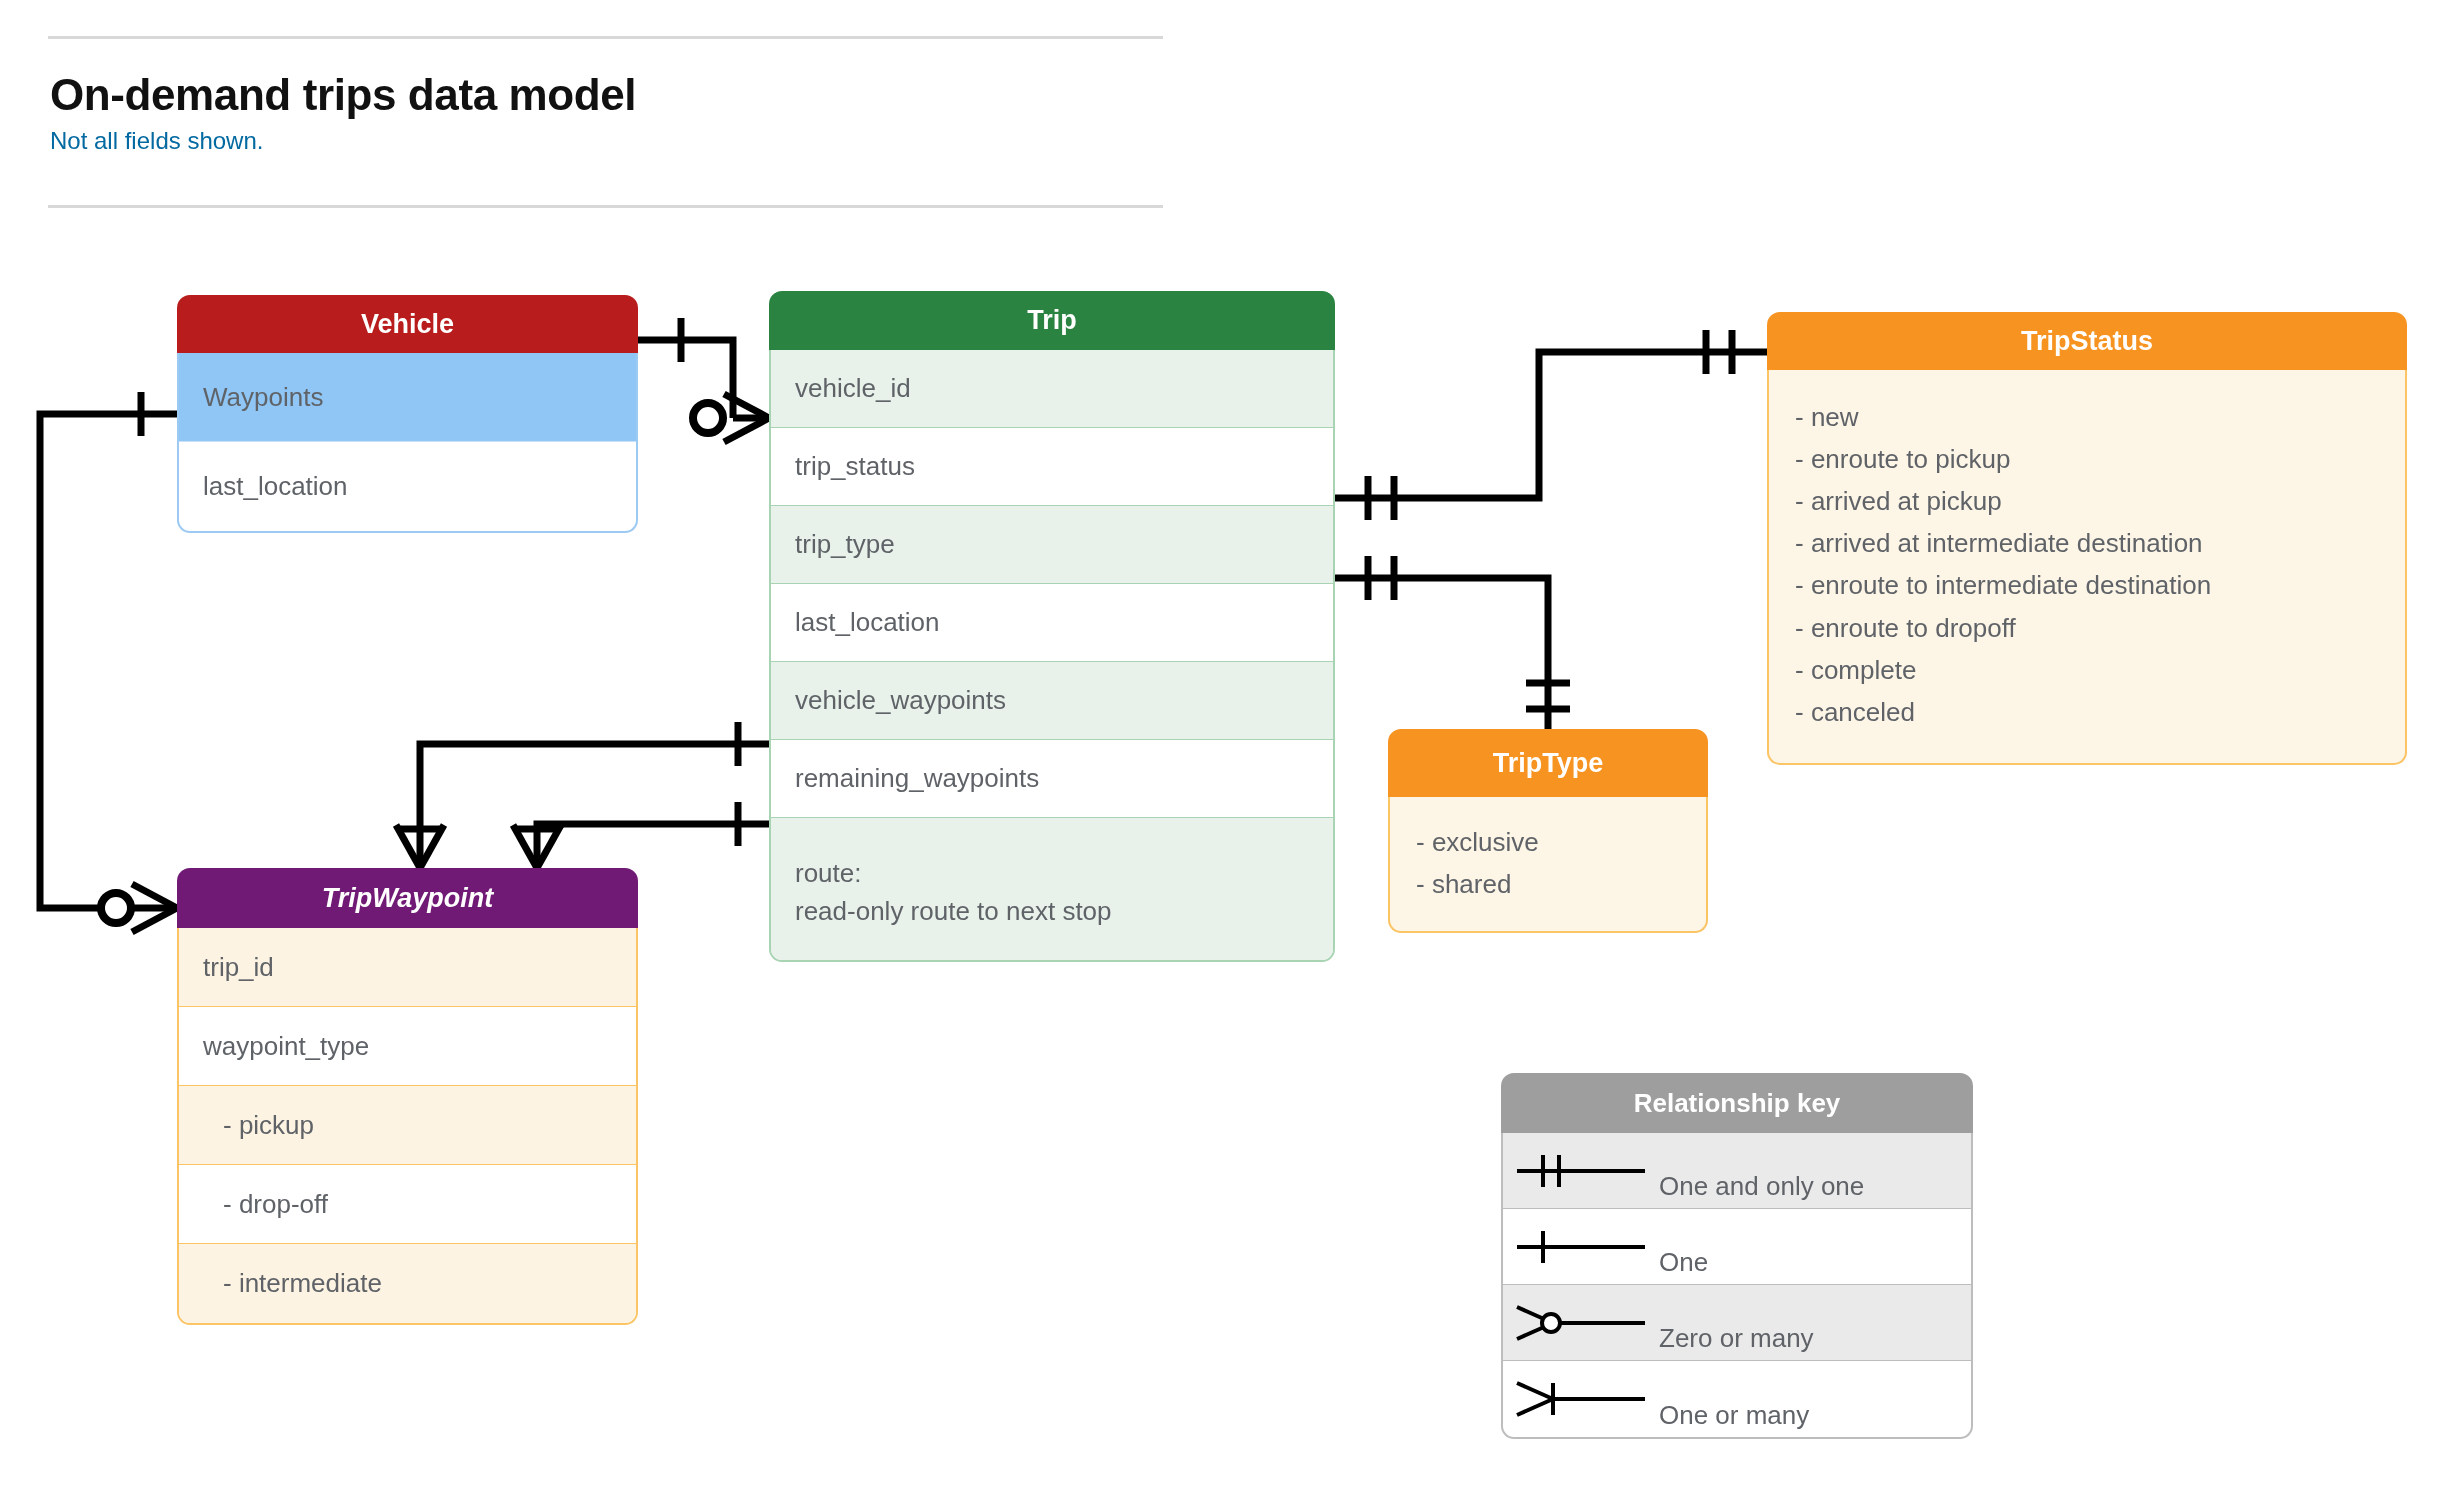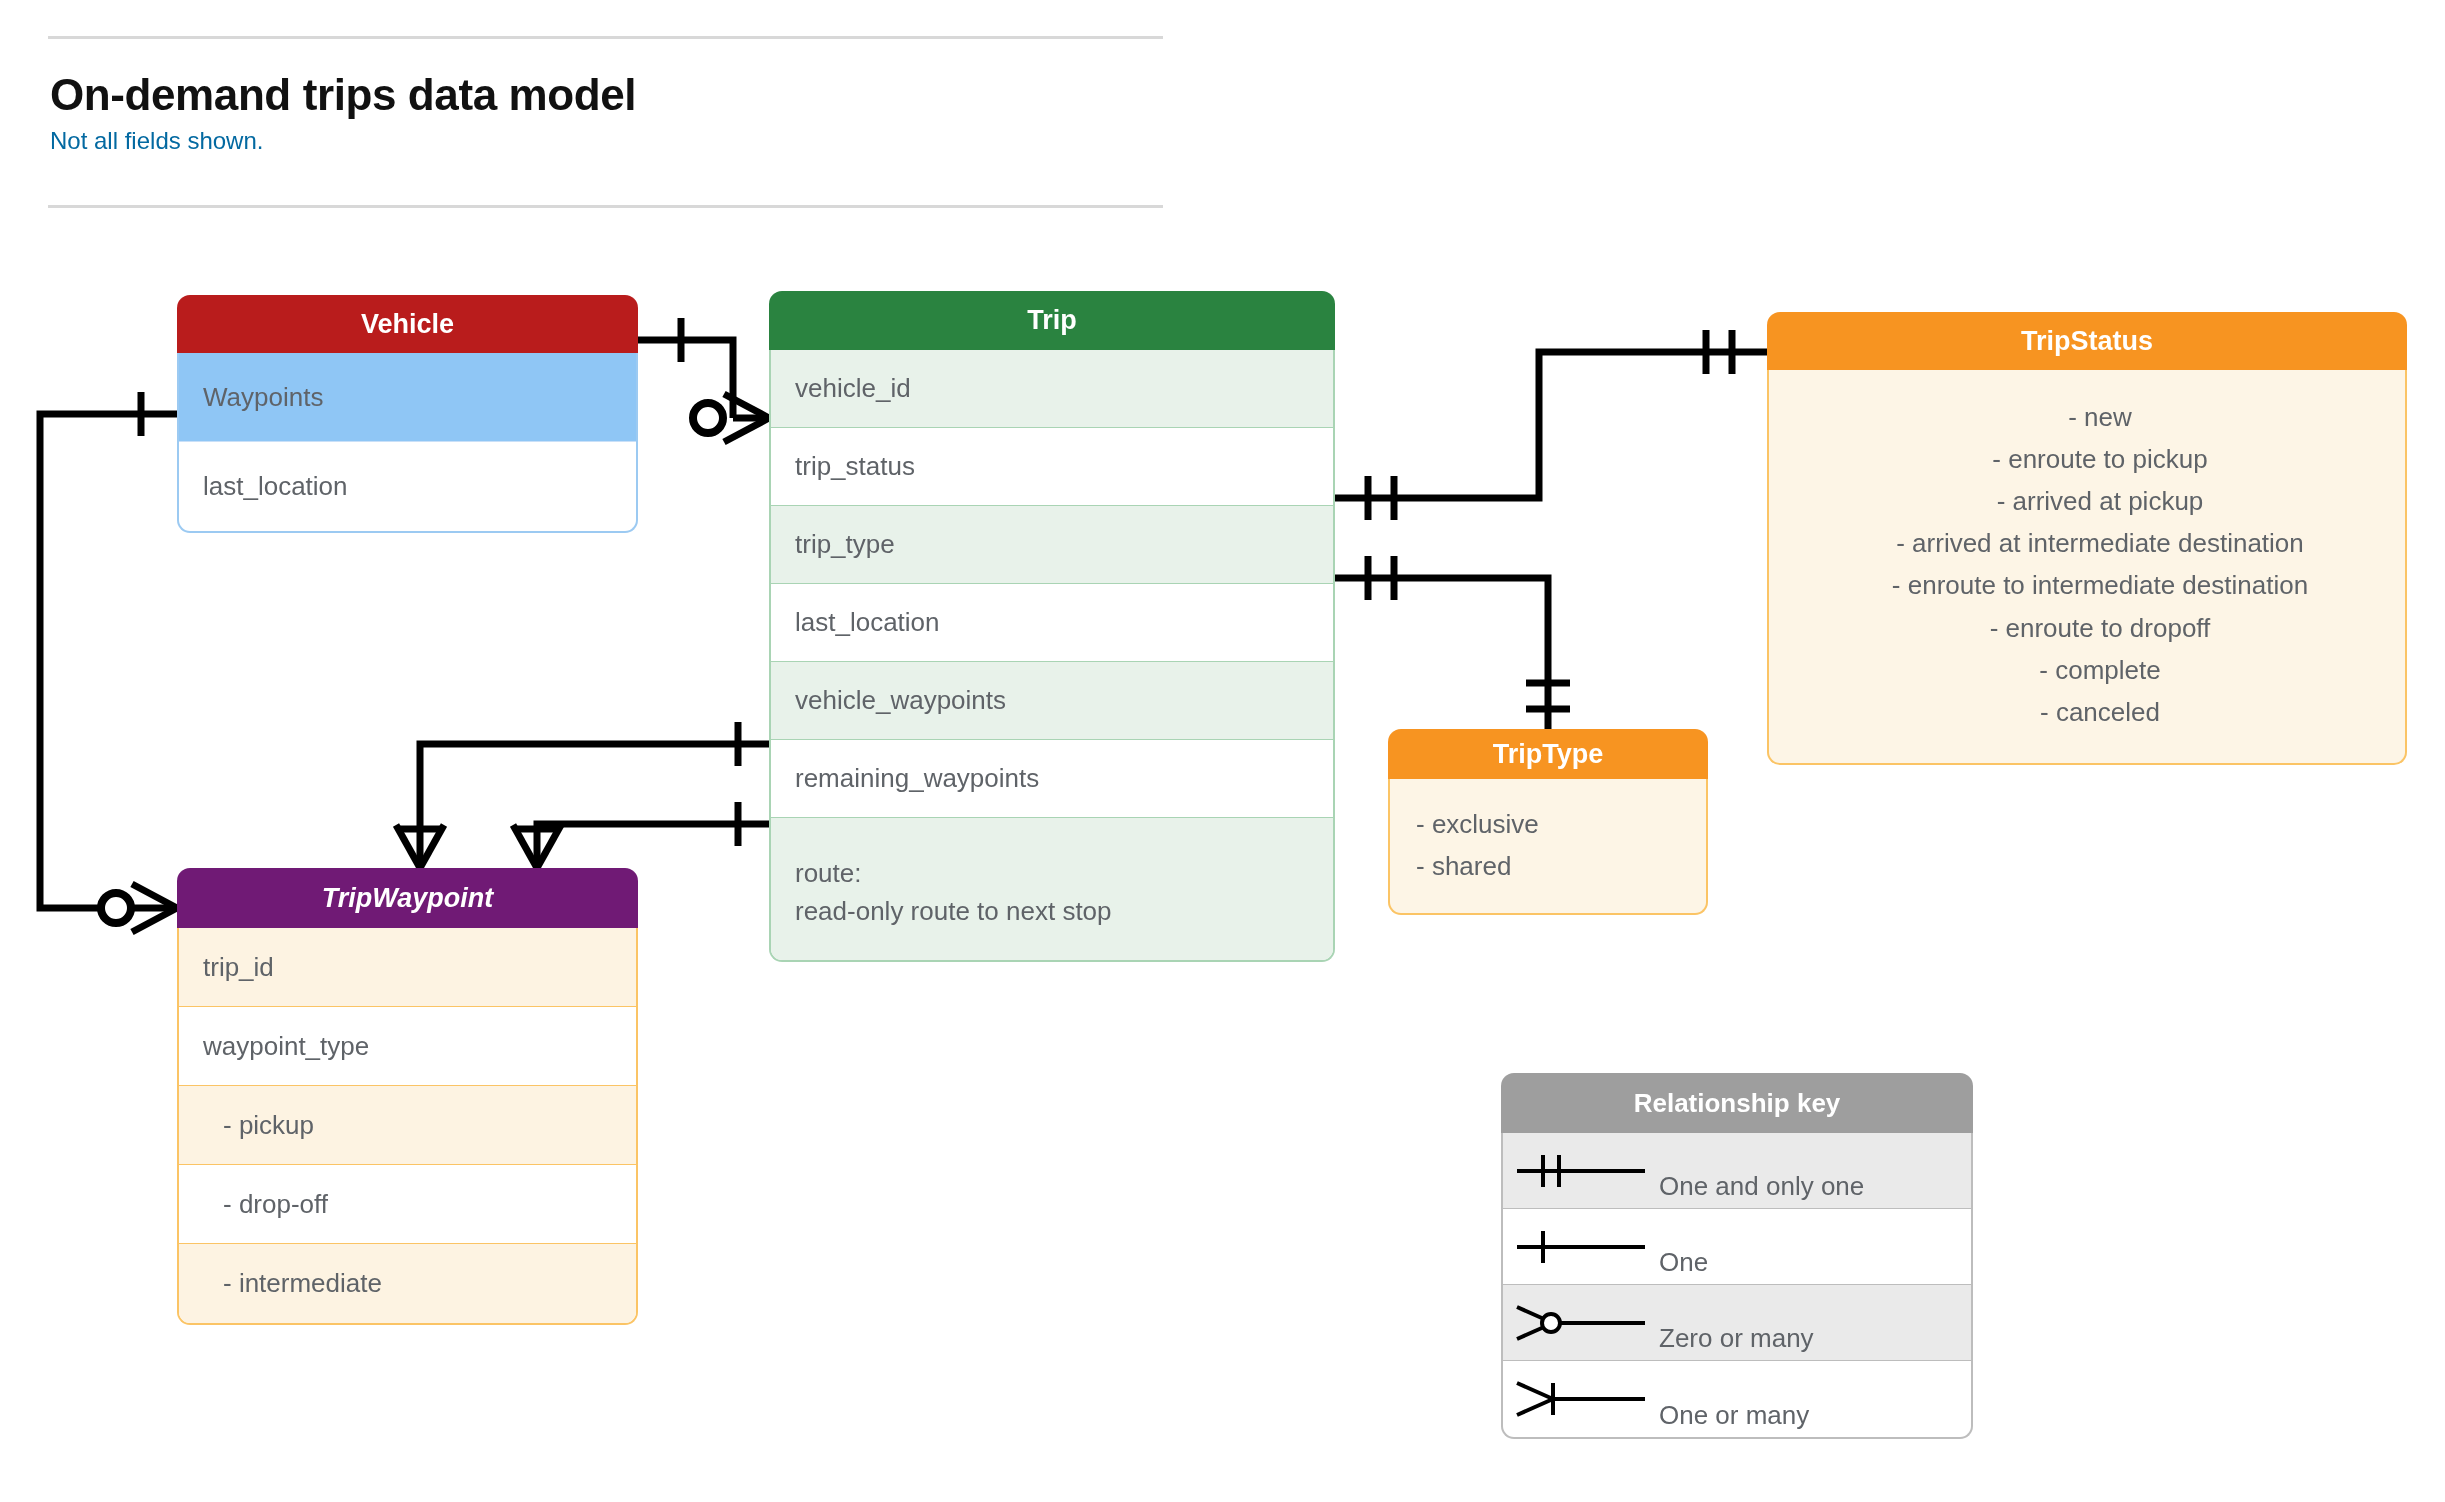--- a/index.html
+++ b/index.html
@@ -55,34 +55,33 @@
   #tripwaypoint{left:177px;top:868px;width:461px;}
   #tripwaypoint .ehead{background:#701a75;height:60px;font-style:italic;}
   #tripwaypoint .ebody{border:2px solid #fbc465;border-top:none;background:#ffffff;}
   #tripwaypoint .row{height:79px;border-bottom:1px solid #fbc465;}
   #tripwaypoint .row:last-child{border-bottom:none;}
   #tripwaypoint .row.alt{background:#fdf3e2;}
   #tripwaypoint .row.indent{padding-left:44px;}
 
   
   #triptype{left:1388px;top:729px;width:320px;}
-  #triptype .ehead{background:#f79421;height:50px;}
+  #triptype .ehead{background:#f79421;height:68px;}
   #triptype .ebody{
     border:2px solid #fbc465;border-top:none;background:#fdf5e6;
     padding:24px 0 26px 26px;
   }
   #triptype .enum{font-size:26px;color:#5f6368;line-height:1.62;}
 
   
   #tripstatus{left:1767px;top:312px;width:640px;}
   #tripstatus .ehead{background:#f79421;height:58px;}
   #tripstatus .ebody{
     border:2px solid #fbc465;border-top:none;background:#fdf5e6;
     padding:26px 0 30px 26px;
-    text-align:center;
   }
   #tripstatus .enum{font-size:26px;color:#5f6368;line-height:1.62;}
 
   
   #legend{position:absolute;left:1501px;top:1073px;width:472px;}
   #legend .lhead{
     background:#9e9e9e;color:#ffffff;border-radius:13px 13px 0 0;
     height:60px;display:flex;align-items:center;justify-content:center;
     font-size:26px;font-weight:700;
   }

